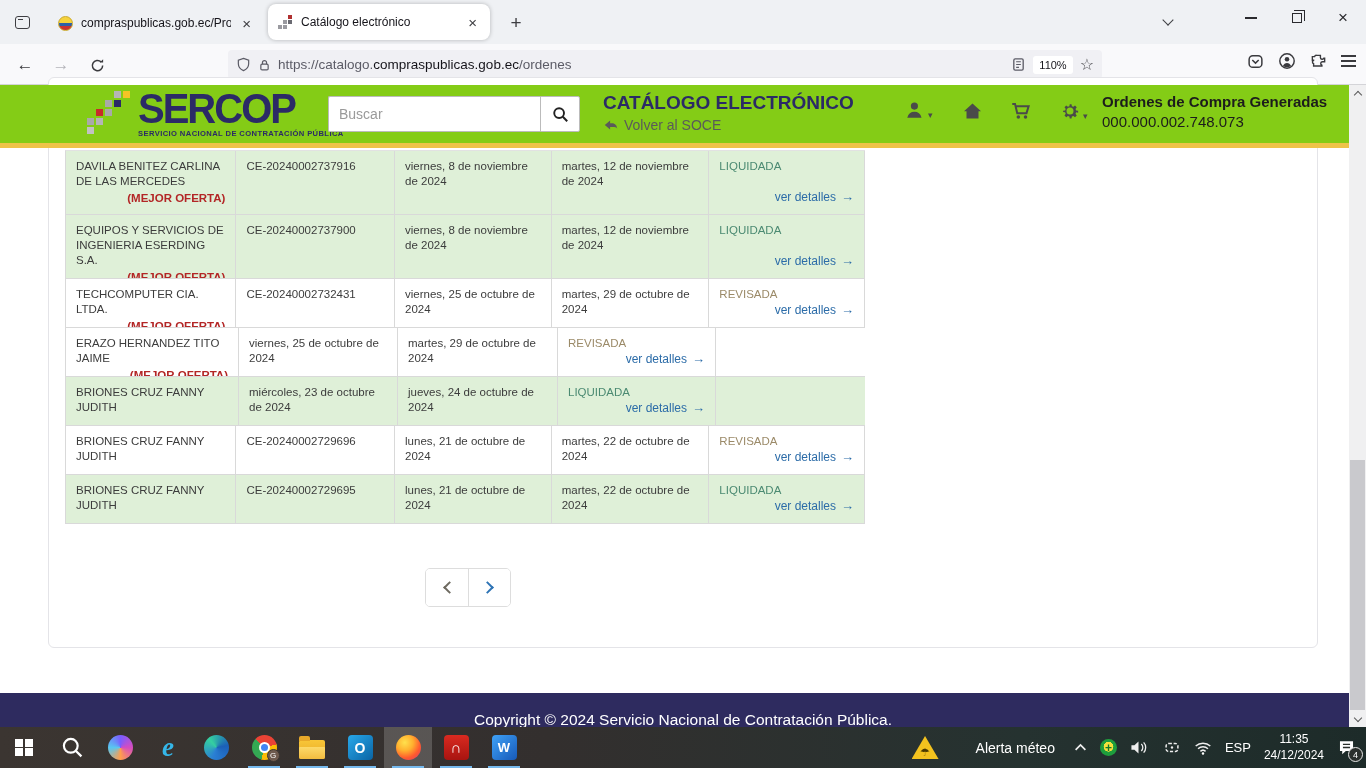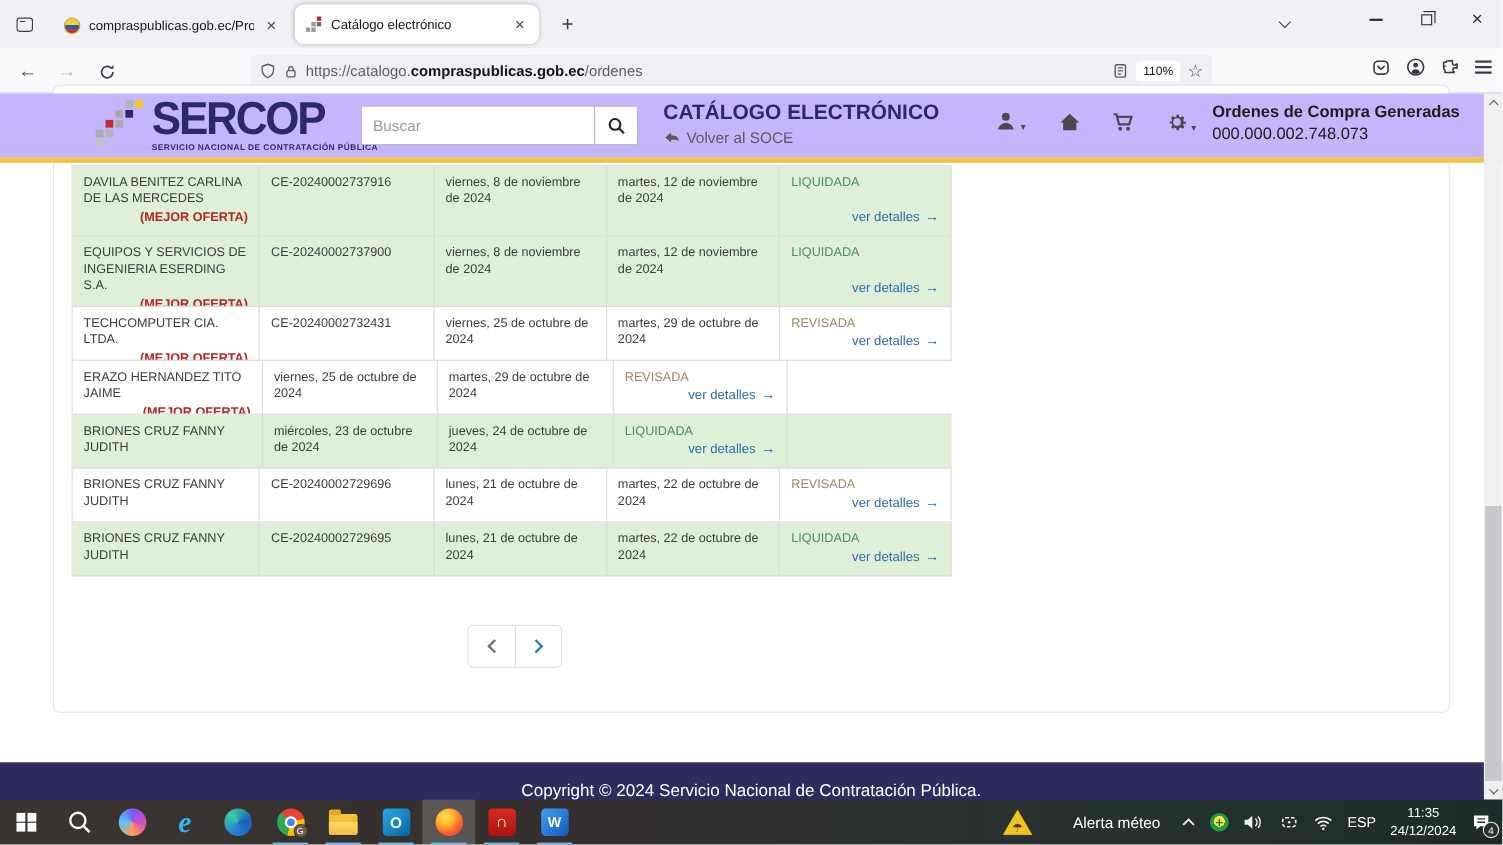--- a/index.html
+++ b/index.html
@@ -45,30 +45,30 @@
   .urlrow { position:absolute; top:44px; left:0; width:1366px; height:41px; background:#f9f9fb;
             border-bottom:1px solid #d4d4d8; }
   .navbtn { position:absolute; top:8px; width:26px; height:26px; display:flex; align-items:center;
             justify-content:center; font-size:17px; color:#3a3a3e; }
   .navbtn.back { left:12px; }
   .navbtn.fwd { left:48px; color:#b4b4ba; }
   .navbtn.reload { left:84px; }
   .urlfield { position:absolute; left:228px; top:6px; width:874px; height:29px; background:#f0f0f4;
               border-radius:4px; display:flex; align-items:center; padding:0 8px; gap:7px; }
   .urltext { flex:1; font-size:13.5px; color:#5b5b66; white-space:nowrap; overflow:hidden; }
-  .urltext b { color:#15141a; font-weight:bold; }
+  .urltext b { color:#15141a; font-weight:normal; }
   .zoomchip { background:#fff; border-radius:3px; font-size:11px; color:#15141a; padding:3px 6px; }
   .star { font-size:16px; color:#4a4a4e; }
   .toolicons { position:absolute; right:10px; top:8px; display:flex; gap:14px; align-items:center; }
   .hamb { width:15px; height:12px; display:flex; flex-direction:column; justify-content:space-between; }
   .hamb i { height:1.8px; background:#3a3a3e; }
 
   
   .viewport { position:absolute; top:85px; left:0; width:1366px; height:642px; background:#fff; }
-  .site-header { position:absolute; top:0; left:0; width:1366px; height:58px; background:#c4b5fd; z-index:5; }
+  .site-header { position:absolute; top:0; left:0; width:1366px; height:58px; background:#84cc16; z-index:5; }
   .goldbar { position:absolute; top:58px; left:0; width:1366px; height:5px; background:#eec348; z-index:5; }
 
   .logo { position:absolute; left:84px; top:4px; display:flex; align-items:flex-start; gap:8px; }
   .mosaic { position:relative; width:46px; height:50px; }
   .mosaic i { position:absolute; width:7px; height:7px; background:#a9a9a9; }
   .mosaic i:nth-child(1){ left:30px; top:2px; background:#b5b5b5; }
   .mosaic i:nth-child(2){ left:39px; top:2px; background:#f5c425; }
   .mosaic i:nth-child(3){ left:21px; top:11px; }
   .mosaic i:nth-child(4){ left:30px; top:11px; background:#2b2a66; }
   .mosaic i:nth-child(5){ left:12px; top:20px; background:#c82a2a; }

